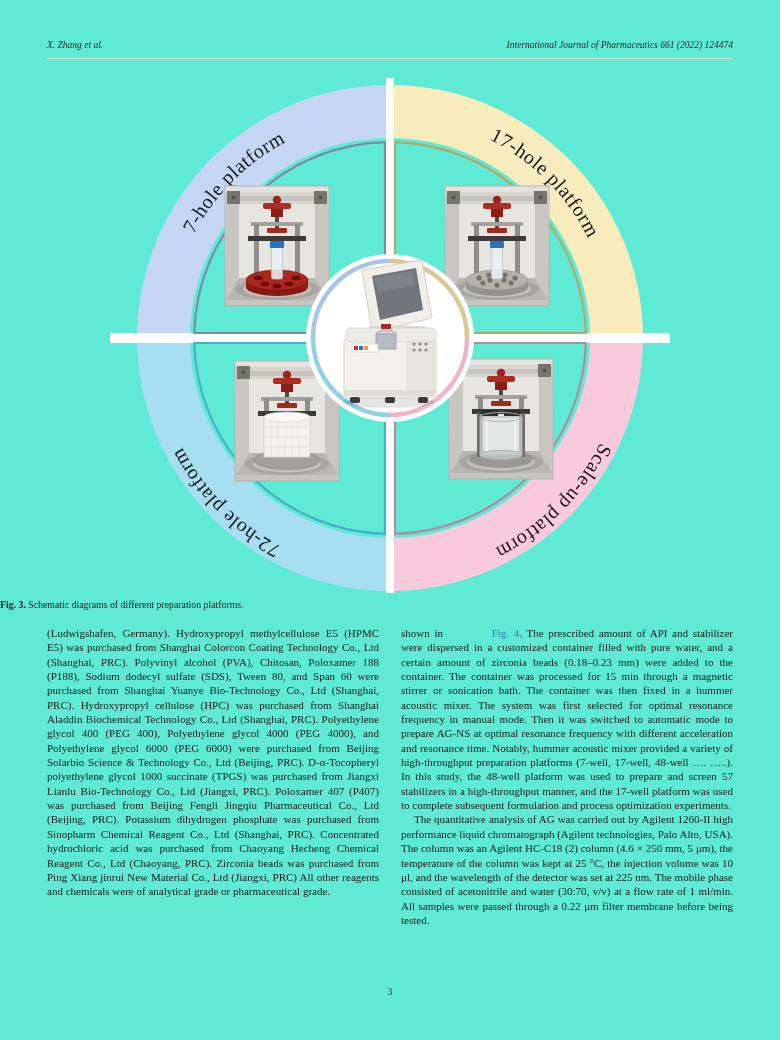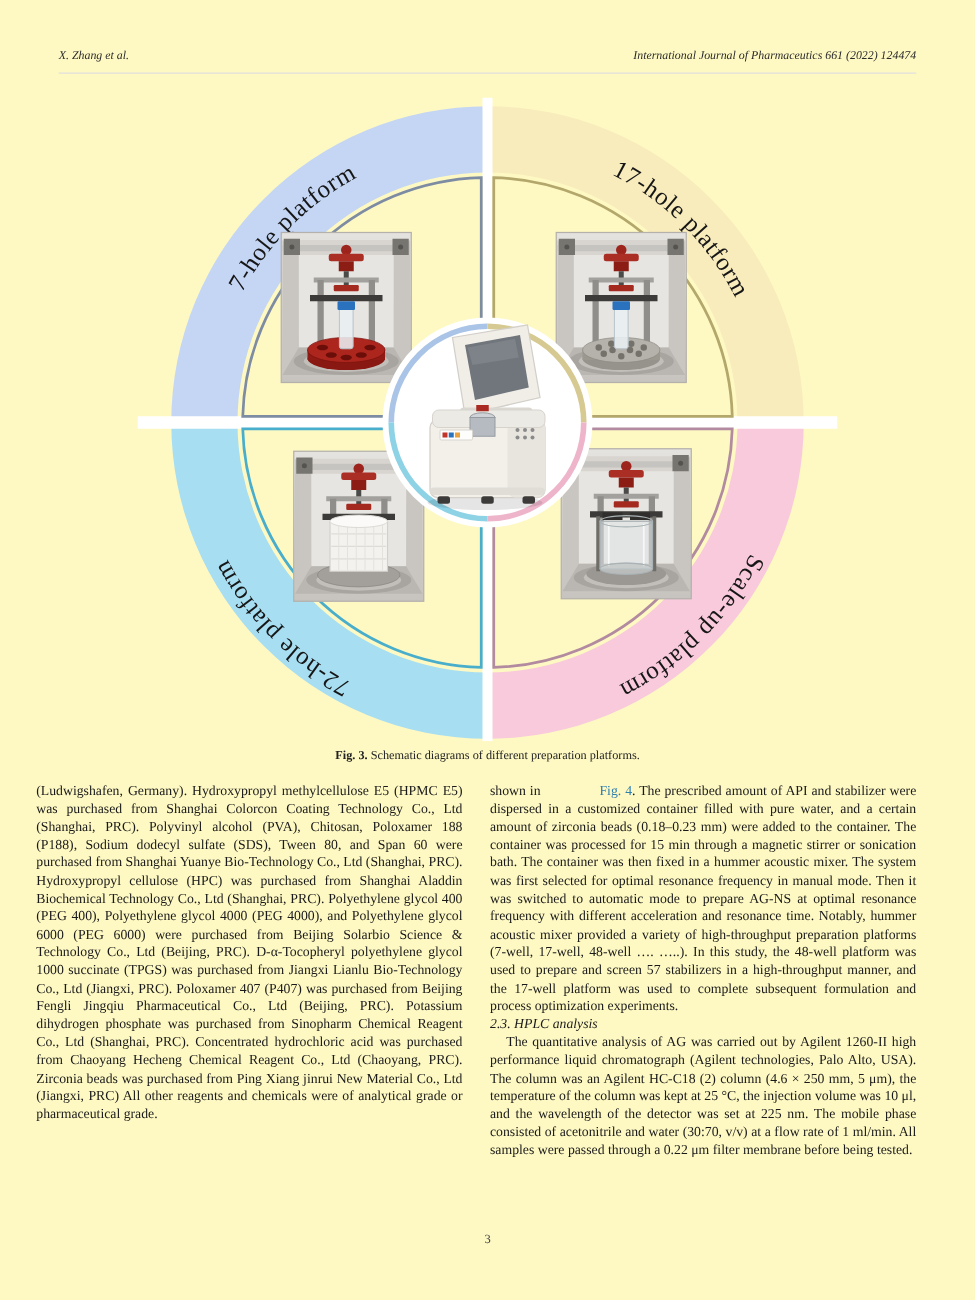--- a/index.html
+++ b/index.html
@@ -1,34 +1,34 @@
 <!DOCTYPE html>
 <html><head>
 <meta charset="utf-8">
 <style>
   html,body { margin:0; padding:0; background:#9a9a9a; }
   .page {
     position:relative; width:780px; height:1040px; margin:0 auto;
-    background:#fef9c3; font-family:"Liberation Serif", serif; color:#1a1a1a;
+    background:#5eead4; font-family:"Liberation Serif", serif; color:#1a1a1a;
     overflow:hidden;
   }
   .header {
     position:absolute; top:40px; left:47px; right:47px;
     display:flex; justify-content:space-between;
     font-style:italic; font-size:9.5px; color:#2b2b2b;
     border-bottom:1px solid #e0e0e0; padding-bottom:8px;
   }
   .figure-wrap { position:absolute; top:78px; left:110px; width:560px; height:515px; }
   .caption {
     position:absolute; top:599px; left:0; right:0;
-    text-align:center; font-size:9.8px; color:#222;
+    text-align:left; font-size:9.8px; color:#222;
   }
   .caption .cap-label { font-weight:bold; }
   .columns {
-    position:absolute; top:626px; left:29px; right:47px;
+    position:absolute; top:626px; left:47px; right:47px;
     display:flex; gap:22px;
   }
   .col { flex:1; font-size:11px; line-height:14.35px; text-align:justify; }
   .col p { margin:0; }
   .col p.indent { text-indent:13px; }
   .sec-heading {
     font-size:11px; font-style:italic; font-weight:normal;
     margin:13px 0 13px 0; text-align:left;
   }
   .fig-link { color:#2e7eae; text-decoration:none; cursor:pointer;margin-left:44px; }
@@ -213,21 +213,20 @@
     <span class="cap-label">Fig. 3.</span>
     <span>Schematic diagrams of different preparation platforms.</span>
   </div>
 
   <div class="columns">
     <div class="col">
       <p>(Ludwigshafen, Germany). Hydroxypropyl methylcellulose E5 (HPMC E5) was purchased from Shanghai Colorcon Coating Technology Co., Ltd (Shanghai, PRC). Polyvinyl alcohol (PVA), Chitosan, Poloxamer 188 (P188), Sodium dodecyl sulfate (SDS), Tween 80, and Span 60 were purchased from Shanghai Yuanye Bio-Technology Co., Ltd (Shanghai, PRC). Hydroxypropyl cellulose (HPC) was purchased from Shanghai Aladdin Biochemical Technology Co., Ltd (Shanghai, PRC). Polyethylene glycol 400 (PEG 400), Polyethylene glycol 4000 (PEG 4000), and Polyethylene glycol 6000 (PEG 6000) were purchased from Beijing Solarbio Science &amp; Technology Co., Ltd (Beijing, PRC). D-α-Tocopheryl polyethylene glycol 1000 succinate (TPGS) was purchased from Jiangxi Lianlu Bio-Technology Co., Ltd (Jiangxi, PRC). Poloxamer 407 (P407) was purchased from Beijing Fengli Jingqiu Pharmaceutical Co., Ltd (Beijing, PRC). Potassium dihydrogen phosphate was purchased from Sinopharm Chemical Reagent Co., Ltd (Shanghai, PRC). Concentrated hydrochloric acid was purchased from Chaoyang Hecheng Chemical Reagent Co., Ltd (Chaoyang, PRC). Zirconia beads was purchased from Ping Xiang jinrui New Material Co., Ltd (Jiangxi, PRC) All other reagents and chemicals were of analytical grade or pharmaceutical grade.</p>
     </div>
     <div class="col">
       <p><span>shown in </span><a class="fig-link">Fig. 4</a><span>. The prescribed amount of API and stabilizer were dispersed in a customized container filled with pure water, and a certain amount of zirconia beads (0.18–0.23 mm) were added to the container. The container was processed for 15 min through a magnetic stirrer or sonication bath. The container was then fixed in a hummer acoustic mixer. The system was first selected for optimal resonance frequency in manual mode. Then it was switched to automatic mode to prepare AG-NS at optimal resonance frequency with different acceleration and resonance time. Notably, hummer acoustic mixer provided a variety of high-throughput preparation platforms (7-well, 17-well, 48-well …. …..). In this study, the 48-well platform was used to prepare and screen 57 stabilizers in a high-throughput manner, and the 17-well platform was used to complete subsequent formulation and process optimization experiments.</span></p>
-      <p class="sec-heading">2.3. HPLC analysis</p>
       <p class="indent">The quantitative analysis of AG was carried out by Agilent 1260-II high performance liquid chromatograph (Agilent technologies, Palo Alto, USA). The column was an Agilent HC-C18 (2) column (4.6 × 250 mm, 5 μm), the temperature of the column was kept at 25 °C, the injection volume was 10 μl, and the wavelength of the detector was set at 225 nm. The mobile phase consisted of acetonitrile and water (30:70, v/v) at a flow rate of 1 ml/min. All samples were passed through a 0.22 μm filter membrane before being tested.</p>
     </div>
   </div>
 
   <div class="footer">
     <span>3</span>
   </div>
 
 </div>
 

